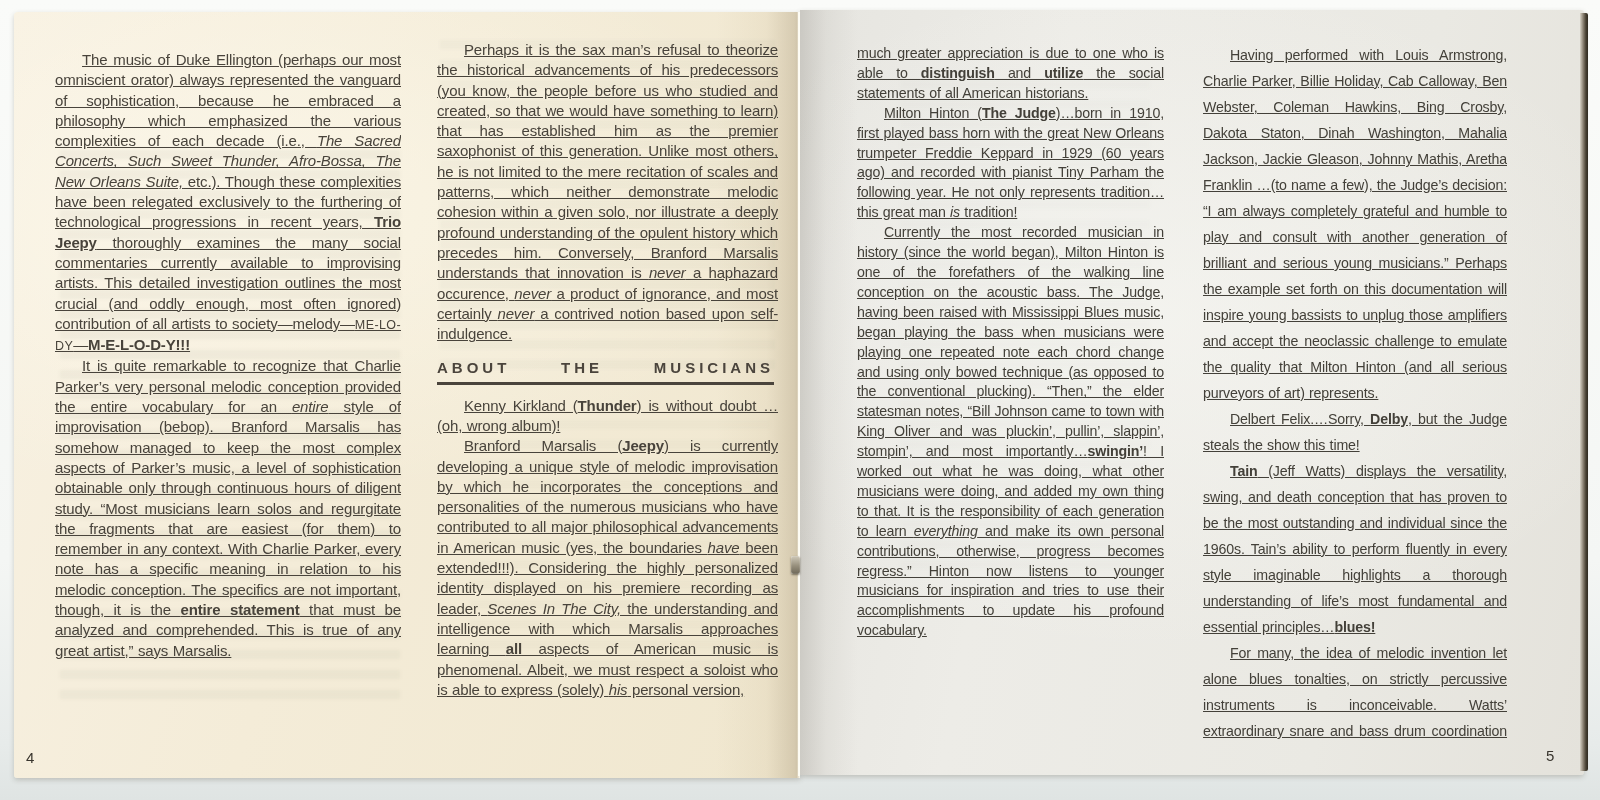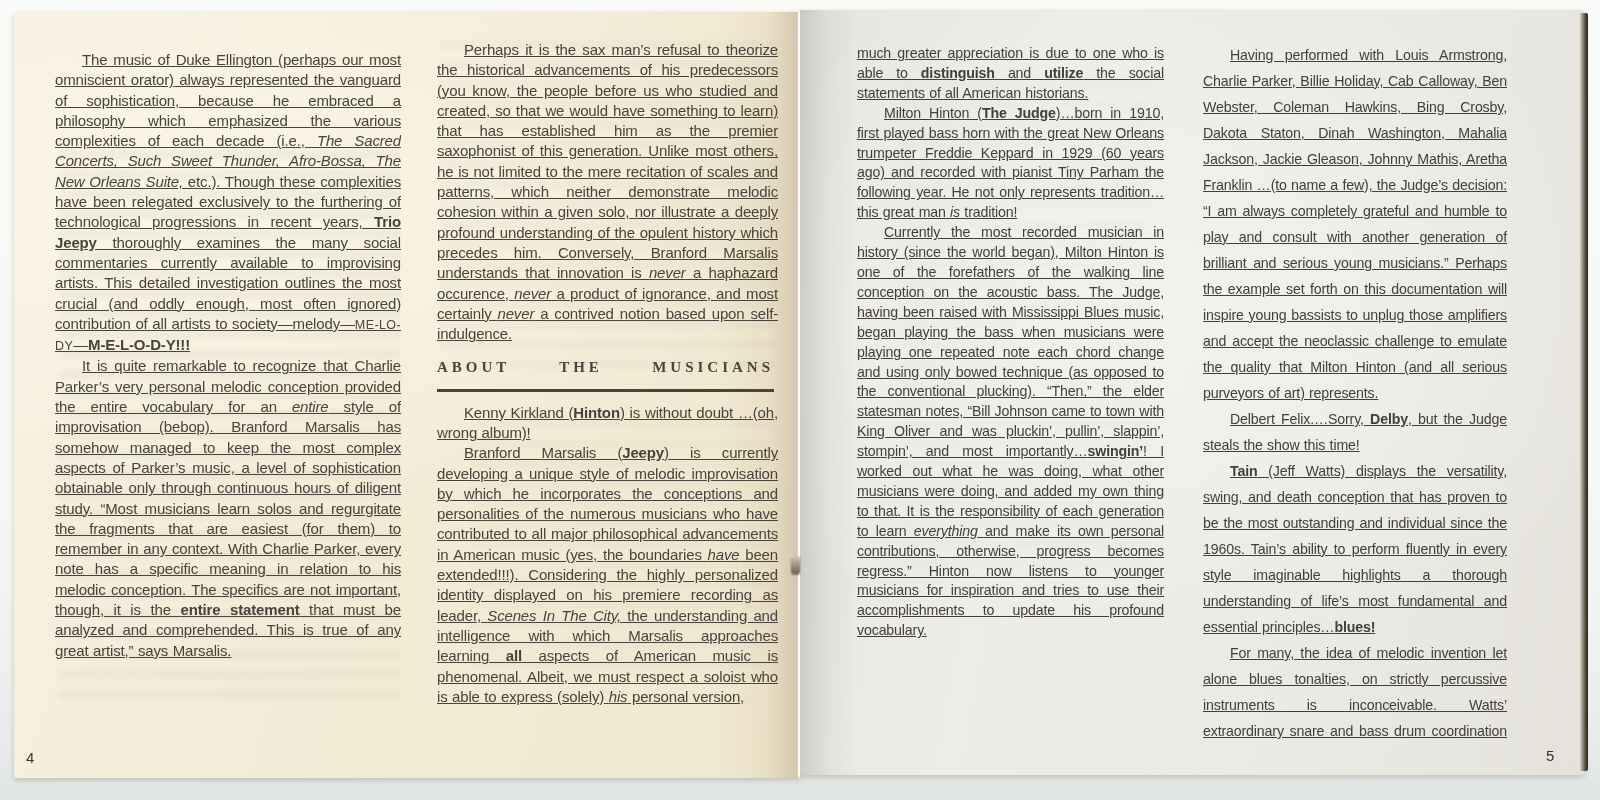--- a/index.html
+++ b/index.html
@@ -75,22 +75,22 @@
   .page-right-ink{color:#434039;}
   #col1{left:55px;top:50px;width:346px;height:628px;font-size:15px;line-height:20.3px;}
   #col2{left:437px;top:40px;width:341px;height:706px;font-size:15px;line-height:20.3px;}
   #col3{left:857px;top:44px;width:307px;height:624px;font-size:14.2px;line-height:19.9px;}
   #col4{left:1203px;top:42px;width:304px;height:700px;font-size:14.2px;line-height:26px;}
   .section-heading{
     font-size:15px;font-weight:bold;color:#4a443c;
     letter-spacing:4px;word-spacing:2px;
     text-align:justify;text-align-last:justify;
     border-bottom:3px solid #4a443c;
-    padding:0 0 12px 0;margin:15px 4px 11px 0;
-    text-indent:0;line-height:1.15;white-space:nowrap;overflow:hidden;font-family:Liberation Serif, serif;
+    padding:0 0 5px 0;margin:15px 4px 11px 0;
+    text-indent:0;line-height:1.15;white-space:nowrap;overflow:hidden;
   }
   .tight{font-size:12.5px;letter-spacing:0.4px;font-weight:normal;}
   .pageno{
     position:absolute;font-size:15px;color:#39352e;
   }
   #pn4{left:26px;top:749px;}
   #pn5{left:1546px;top:747px;}
   b{font-weight:bold;}
   i{font-style:italic;}
 </style>
@@ -115,21 +115,21 @@
 <div class="ghost g4"></div>
 
 <div id="col1" class="col page-left-ink">
   <p>The music of Duke Ellington (perhaps our most omniscient orator) always represented the vanguard of sophistication, because he embraced a philosophy which emphasized the various complexities of each decade (i.e., <i>The Sacred Concerts, Such Sweet Thunder, Afro-Bossa, The New Orleans Suite,</i> etc.). Though these complexities have been relegated exclusively to the furthering of technological progressions in recent years, <b>Trio Jeepy</b> thoroughly examines the many social commentaries currently available to improvising artists. This detailed investigation outlines the most crucial (and oddly enough, most often ignored) contribution of all artists to society—melody—<span class="tight">ME-LO-DY</span>—<b>M-E-L-O-D-Y!!!</b></p>
   <p>It is quite remarkable to recognize that Charlie Parker’s very personal melodic conception provided the entire vocabulary for an <i>entire</i> style of improvisation (bebop). Branford Marsalis has somehow managed to keep the most complex aspects of Parker’s music, a level of sophistication obtainable only through continuous hours of diligent study. “Most musicians learn solos and regurgitate the fragments that are easiest (for them) to remember in any context. With Charlie Parker, every note has a specific meaning in relation to his melodic conception. The specifics are not important, though, it is the <b>entire statement</b> that must be analyzed and comprehended. This is true of any great artist,” says Marsalis.</p>
 </div>
 
 <div id="col2" class="col page-left-ink">
   <p>Perhaps it is the sax man’s refusal to theorize the historical advancements of his predecessors (you know, the people before us who studied and created, so that we would have something to learn) that has established him as the premier saxophonist of this generation. Unlike most others, he is not limited to the mere recitation of scales and patterns, which neither demonstrate melodic cohesion within a given solo, nor illustrate a deeply profound understanding of the opulent history which precedes him. Conversely, Branford Marsalis understands that innovation is <i>never</i> a haphazard occurence, <i>never</i> a product of ignorance, and most certainly <i>never</i> a contrived notion based upon self-indulgence.</p>
   <h2 class="section-heading">ABOUT THE MUSICIANS</h2>
-  <p>Kenny Kirkland (<b>Hinton</b>) is without doubt …(oh, wrong album)!</p>
+  <p>Kenny Kirkland (<b>Thunder</b>) is without doubt …(oh, wrong album)!</p>
   <p>Branford Marsalis (<b>Jeepy</b>) is currently developing a unique style of melodic improvisation by which he incorporates the conceptions and personalities of the numerous musicians who have contributed to all major philosophical advancements in American music (yes, the boundaries <i>have</i> been extended!!!). Considering the highly personalized identity displayed on his premiere recording as leader, <i>Scenes In The City,</i> the understanding and intelligence with which Marsalis approaches learning <b>all</b> aspects of American music is phenomenal. Albeit, we must respect a soloist who is able to express (solely) <i>his</i> personal version,</p>
 </div>
 
 <div id="col3" class="col page-right-ink">
   <p class="cont">much greater appreciation is due to one who is able to <b>distinguish</b> and <b>utilize</b> the social statements of all American historians.</p>
   <p>Milton Hinton (<b>The Judge</b>)…born in 1910, first played bass horn with the great New Orleans trumpeter Freddie Keppard in 1929 (60 years ago) and recorded with pianist Tiny Parham the following year. He not only represents tradition…this great man <i>is</i> tradition!</p>
   <p>Currently the most recorded musician in history (since the world began), Milton Hinton is one of the forefathers of the walking line conception on the acoustic bass. The Judge, having been raised with Mississippi Blues music, began playing the bass when musicians were playing one repeated note each chord change and using only bowed technique (as opposed to the conventional plucking). “Then,” the elder statesman notes, “Bill Johnson came to town with King Oliver and was pluckin’, pullin’, slappin’, stompin’, and most importantly…<b>swingin’</b>! I worked out what he was doing, what other musicians were doing, and added my own thing to that. It is the responsibility of each generation to learn <i>everything</i> and make its own personal contributions, otherwise, progress becomes regress.” Hinton now listens to younger musicians for inspiration and tries to use their accomplishments to update his profound vocabulary.</p>
 </div>
 
 <div id="col4" class="col page-right-ink">

